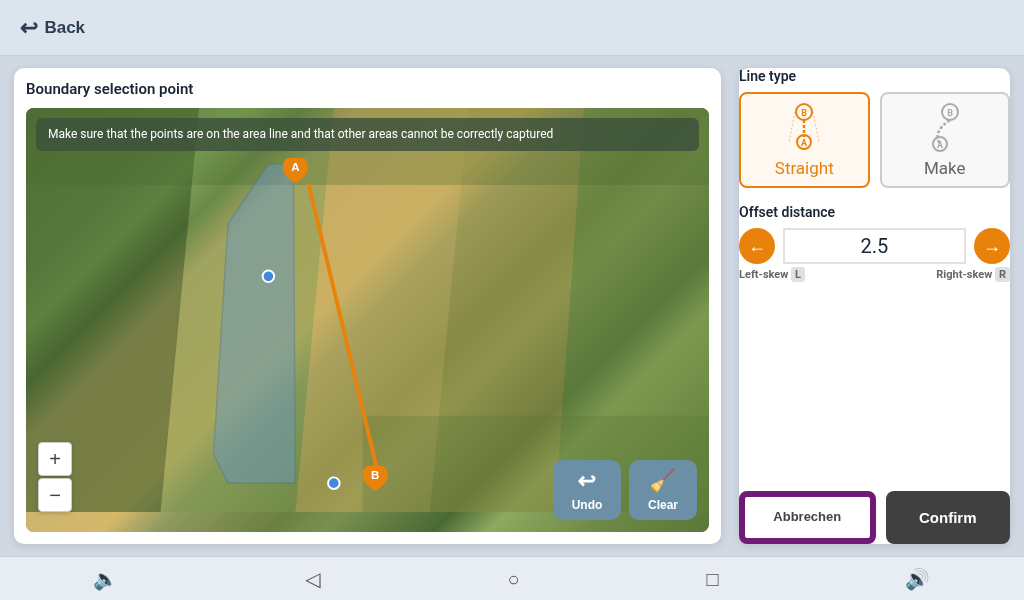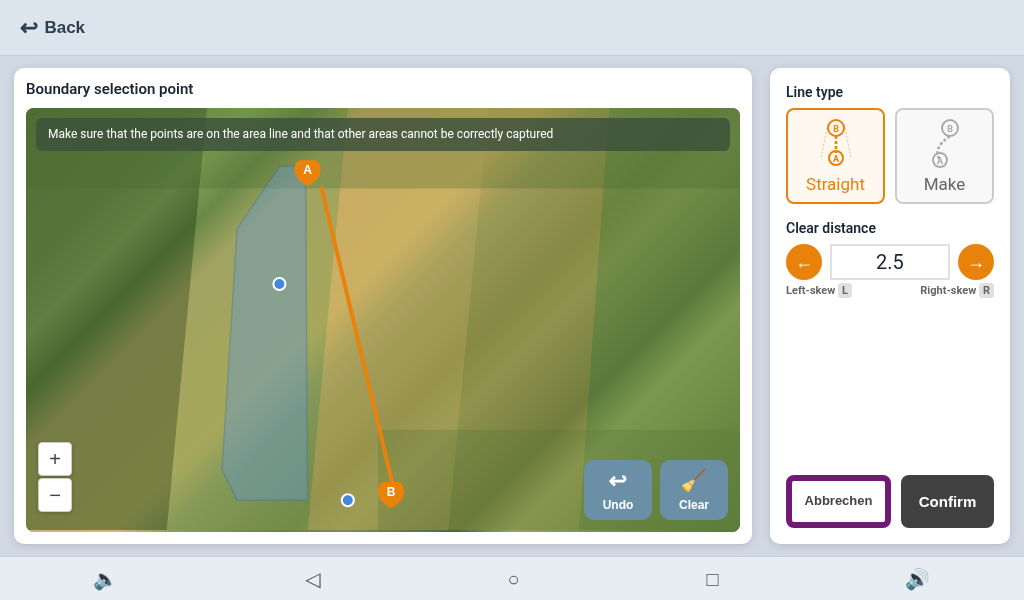--- a/index.html
+++ b/index.html
@@ -176,24 +176,23 @@
       background: #6c8fa8;
       color: white;
     }
     .btn-clear {
       background: #6c8fa8;
       color: white;
     }
 
     
     .right-panel {
-      width: 240px;
+      width: 271px;
       background: white;
       border-radius: 10px;
-      padding: 16px;
       display: flex;
       flex-direction: column;
       gap: 16px;
       box-shadow: 0 2px 8px rgba(0,0,0,0.12);
     }
 
     .section-label {
       font-size: 14px;
       font-weight: 600;
       color: #1a2535;
@@ -435,21 +434,21 @@
             <path d="M30,18 Q12,30 20,42" fill="none" stroke="#aaa" stroke-width="2.5" stroke-dasharray="3,2"></path>
             <circle cx="20" cy="42" r="7" fill="none" stroke="#aaa" stroke-width="2"></circle>
             <text x="20" y="46" text-anchor="middle" font-size="9" fill="#aaa" font-weight="bold">A</text>
           </svg>
           <span class="line-type-label">Make</span>
         </div>
       </div>
     </div>
 
     <div class="offset-section">
-      <div class="section-label">Clear distance</div>
+      <div class="section-label">Offset distance</div>
       <div class="offset-control">
         <button class="offset-arrow-btn">←</button>
         <div class="offset-value">2.5</div>
         <button class="offset-arrow-btn">→</button>
       </div>
       <div class="offset-labels">
         <span>
           <span>Left-skew</span>
           <span class="key-label">L</span>
         </span>

